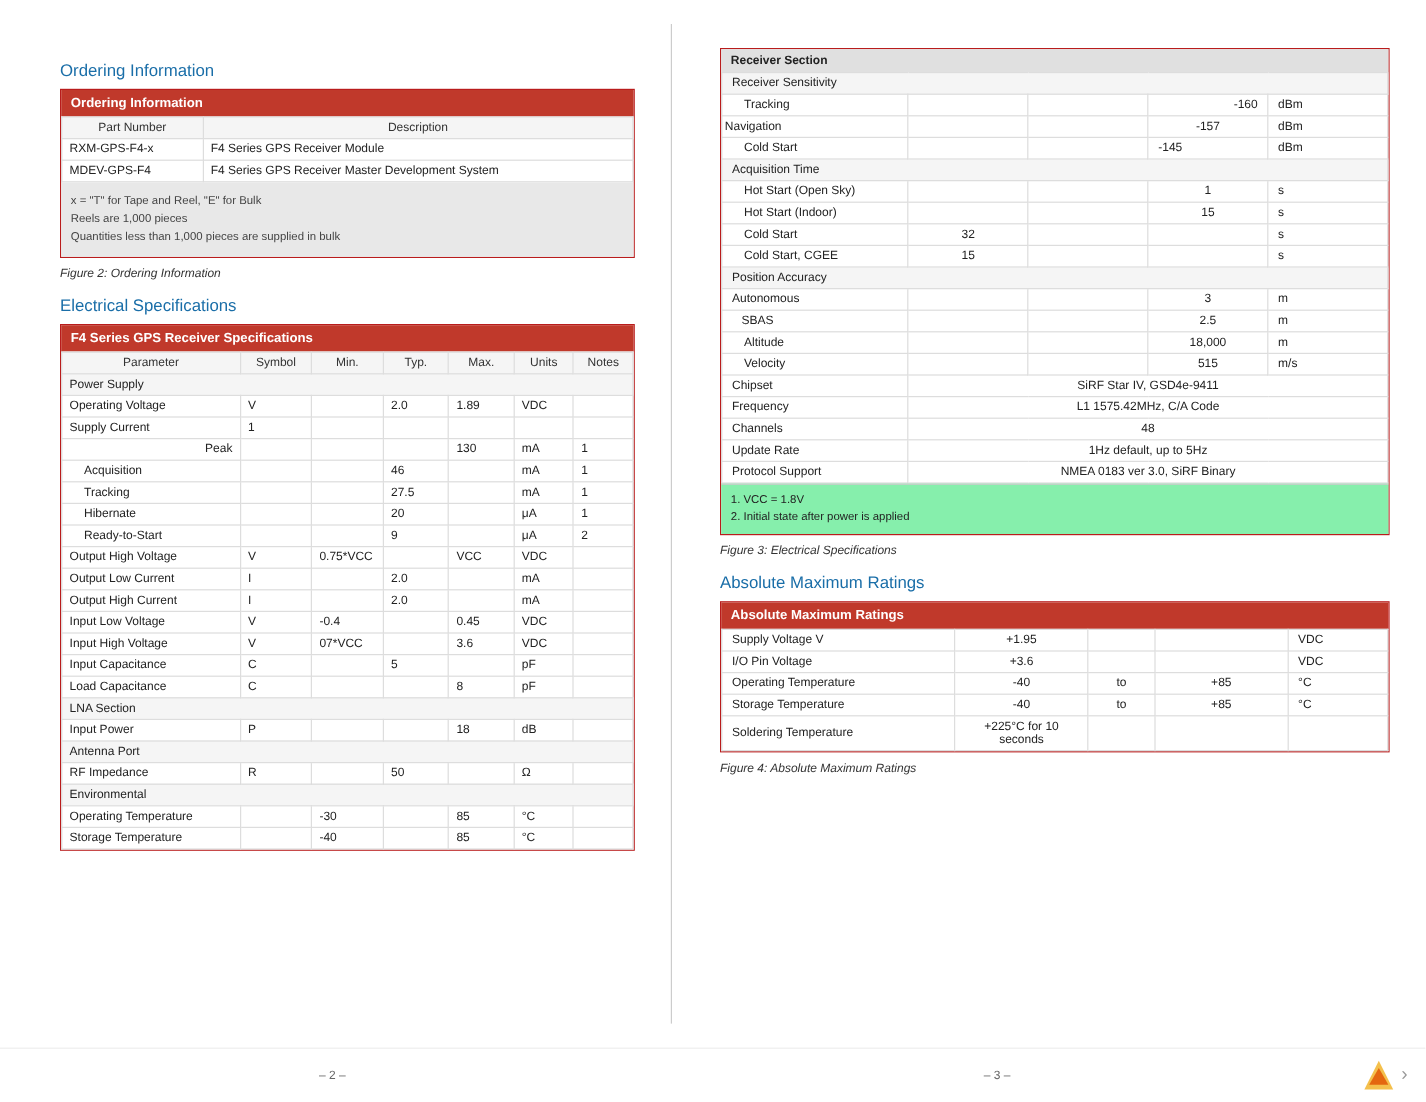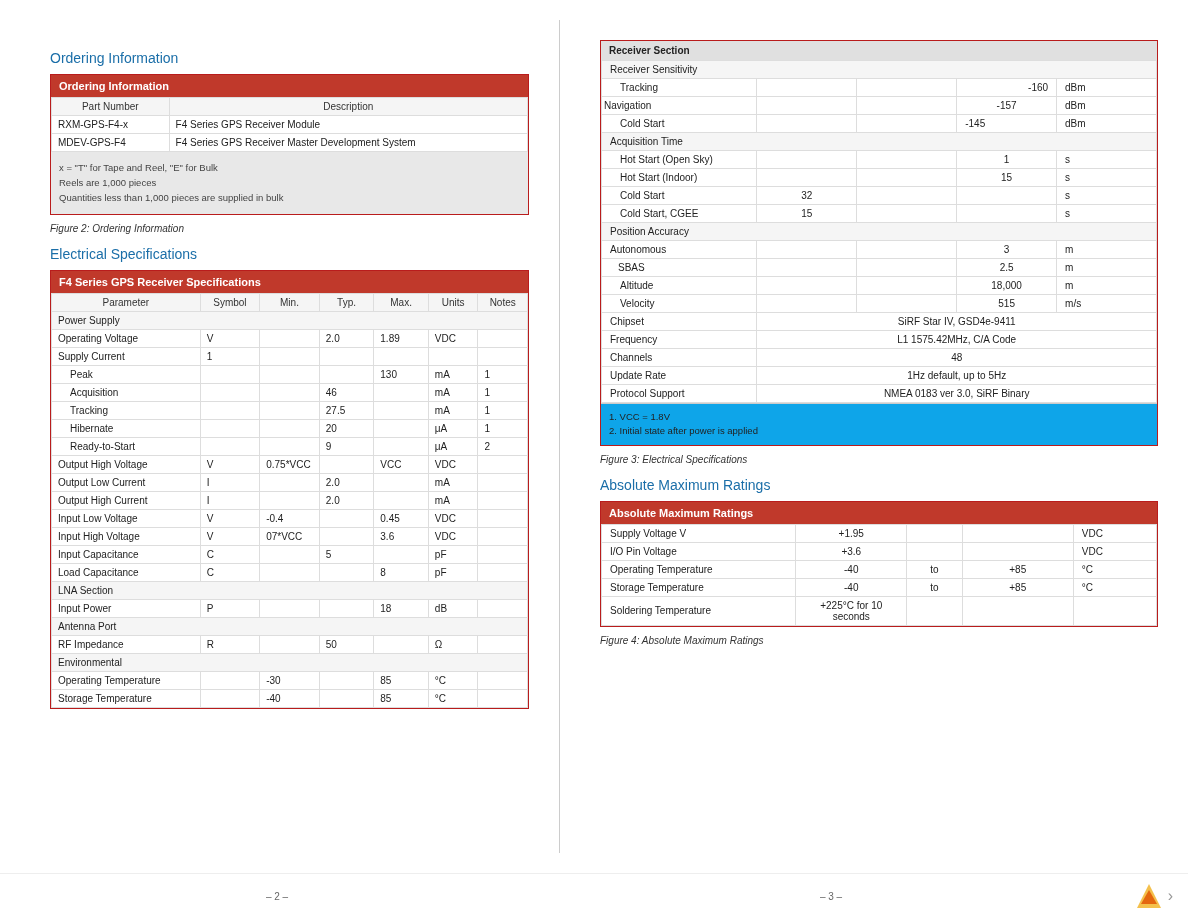--- a/index.html
+++ b/index.html
@@ -68,21 +68,21 @@
       color: #333;
       margin: 8px 0 12px 0;
       font-style: italic;
     }
     .receiver-table td {
       border: 1px solid #ddd;
       padding: 3px 8px;
       font-size: 10px;
     }
     .footnotes {
-      background: #0ea5e9;
+      background: #86efac;
       padding: 6px 8px;
       font-size: 9.5px;
       line-height: 1.5;
       border-top: 1px solid #ccc;
     }
     .page-footer {
       text-align: center;
       padding: 8px 0;
       font-size: 10px;
       color: #666;
@@ -200,21 +200,21 @@
               <tr>
                 <td>Supply Current</td>
                 <td>1</td>
                 <td></td>
                 <td></td>
                 <td></td>
                 <td></td>
                 <td></td>
               </tr>
               <tr>
-                <td style="padding-left: 18px;">Peak</td>
+                <td style="padding-left: 18px; text-align: right;">Peak</td>
                 <td></td>
                 <td></td>
                 <td></td>
                 <td>130</td>
                 <td>mA</td>
                 <td>1</td>
               </tr>
               <tr>
                 <td style="padding-left: 18px;">Acquisition</td>
                 <td></td>

